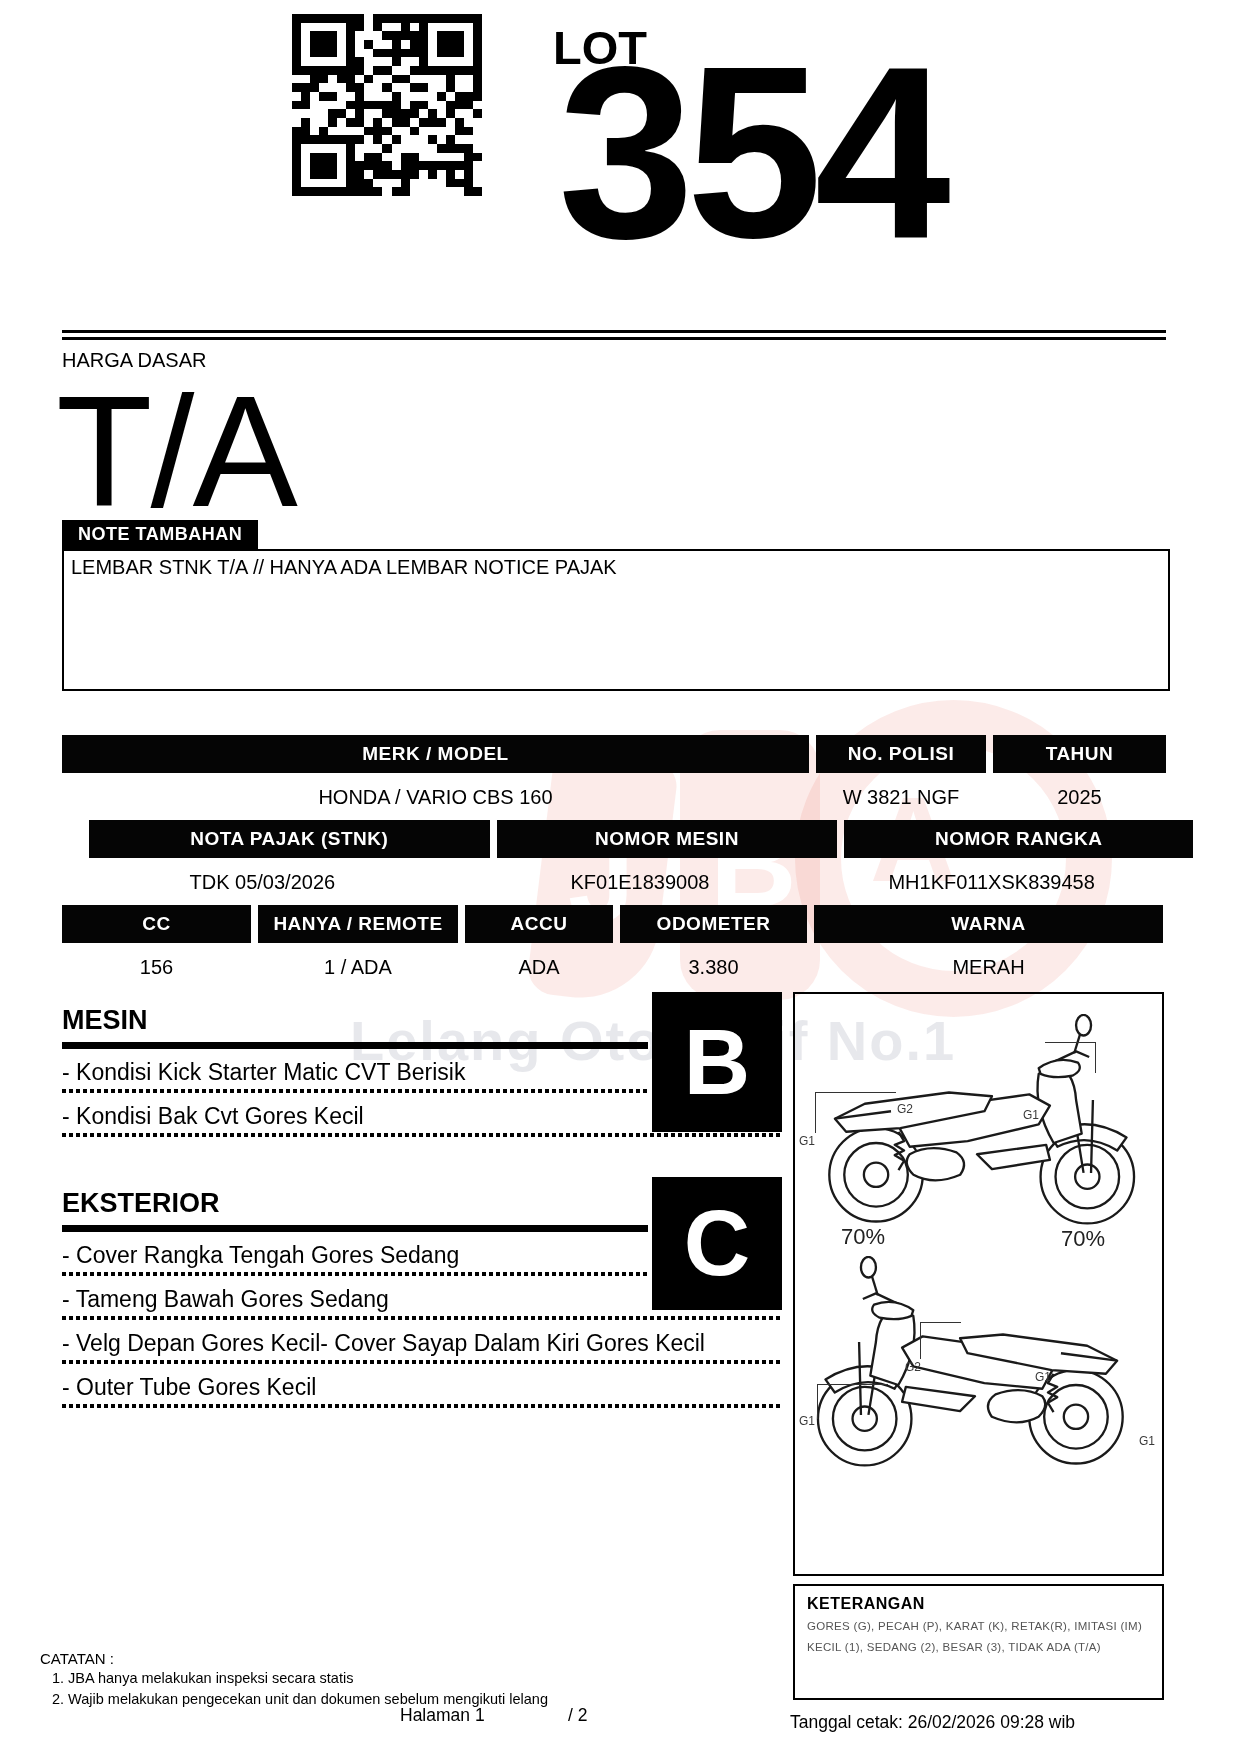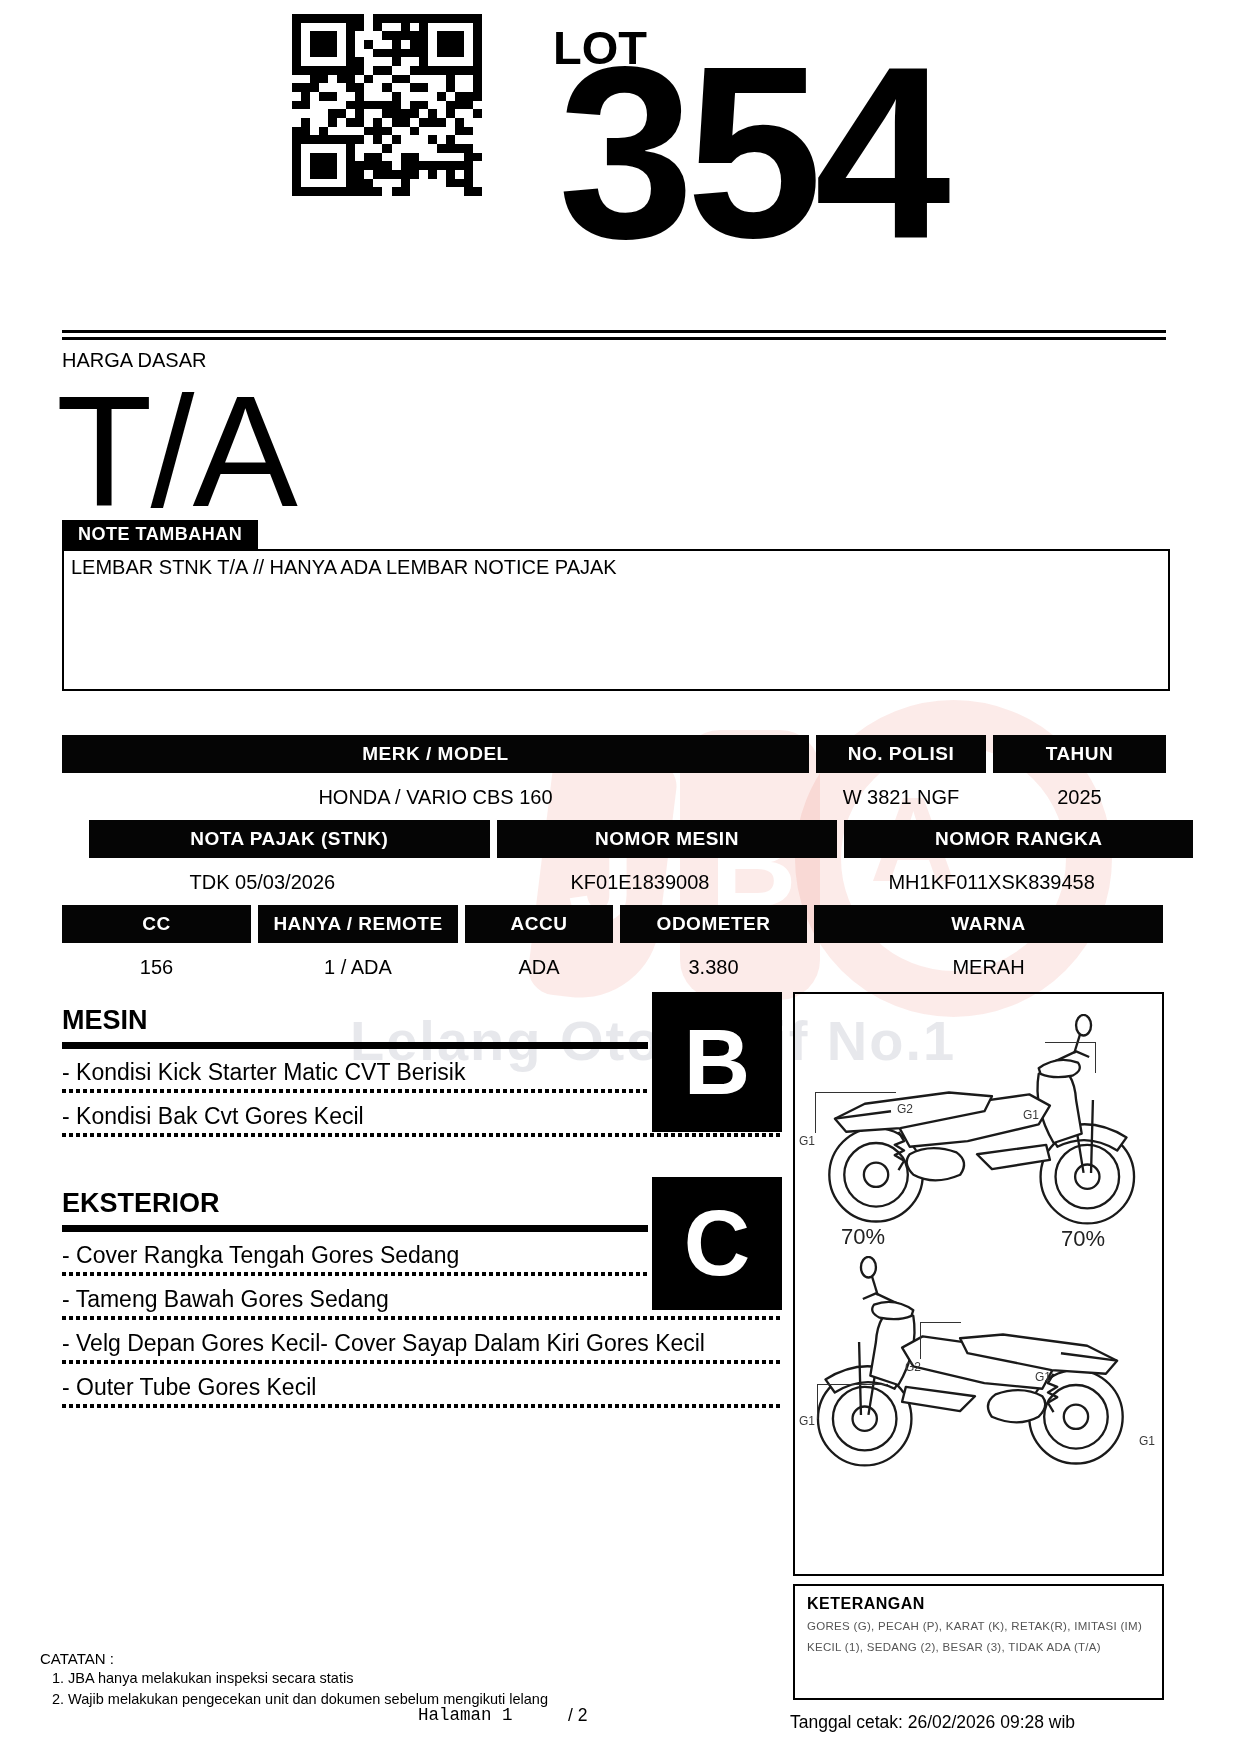--- a/index.html
+++ b/index.html
@@ -647,17 +647,17 @@
     <div class="ket-line">GORES (G), PECAH (P), KARAT (K), RETAK(R), IMITASI (IM)</div>
     <div class="ket-line">KECIL (1), SEDANG (2), BESAR (3), TIDAK ADA (T/A)</div>
   </div>
 
   <div class="abs" style="left:40px;top:1650px;">
     <div class="catatan-title">CATATAN :</div>
     <div class="catatan-item">1. JBA hanya melakukan inspeksi secara statis</div>
     <div class="catatan-item">2. Wajib melakukan pengecekan unit dan dokumen sebelum mengikuti lelang</div>
   </div>
 
-  <div class="abs footer-text" style="left:418px;top:1705px;font-family:Liberation Mono, monospace;">Halaman 1</div>
+  <div class="abs footer-text" style="left:400px;top:1705px;">Halaman 1</div>
   <div class="abs footer-text" style="left:568px;top:1705px;">/ 2</div>
   <div class="abs footer-text" style="left:790px;top:1712px;">Tanggal cetak: 26/02/2026 09:28 wib</div>
 
 </div>
 
 </body></html>

